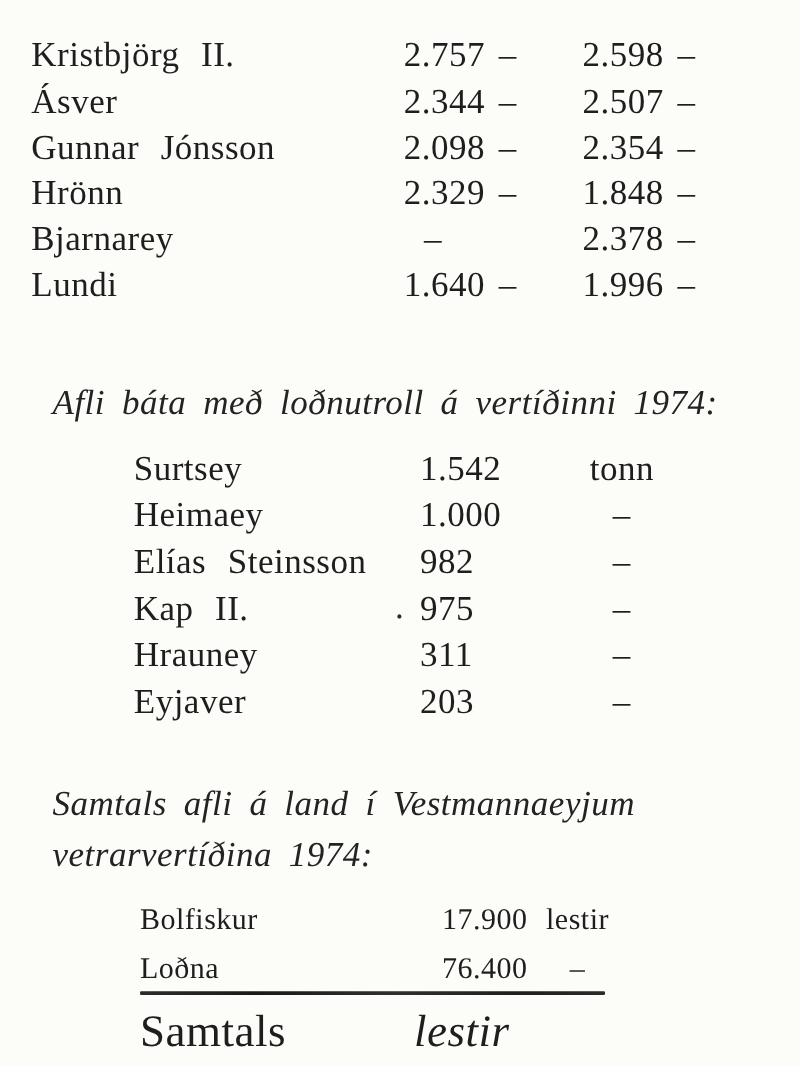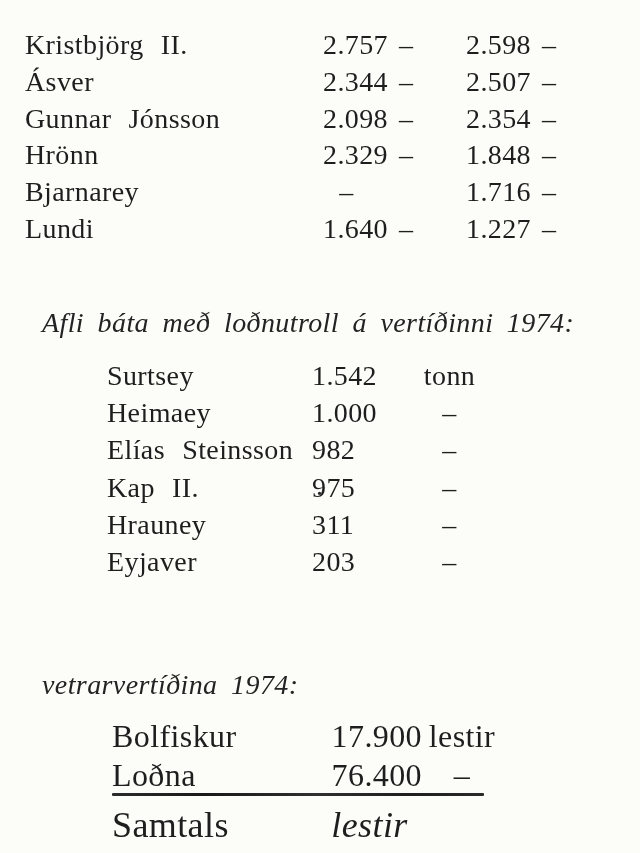--- a/index.html
+++ b/index.html
@@ -73,20 +73,21 @@
     top: 357px;
     left: 107px;
     width: 390px;
   }
   .t2-row {
     display: grid;
     grid-template-columns: 205px 100px 75px;
     line-height: 37.2px;
     font-size: 28px;
     letter-spacing: 0.4px;
+    gap: 24px;
   }
   .t2-name {
     text-align: left;
     word-spacing: 0.35em;
   }
   .t2-num {
     text-align: left;
   }
   .t2-unit {
     text-align: center;
@@ -96,21 +97,21 @@
   .table-samtals {
     position: absolute;
     top: 717px;
     left: 112px;
     width: 390px;
   }
   .t3-row {
     display: grid;
     grid-template-columns: 205px 105px 80px;
     line-height: 39px;
-    font-size: 32px;
+    font-size: 24px;
     letter-spacing: 0.4px;
   }
   .t3-name {
     text-align: left;
     word-spacing: 0.3em;
   }
   .t3-num {
     text-align: right;
   }
   .t3-unit {
@@ -181,28 +182,28 @@
       <span class="t1-name">Hrönn</span>
       <span class="t1-num">2.329</span>
       <span class="t1-dash">–</span>
       <span class="t1-num">1.848</span>
       <span class="t1-dash">–</span>
     </div>
     <div class="t1-row">
       <span class="t1-name">Bjarnarey</span>
       <span class="t1-num centered">–</span>
       <span class="t1-dash"></span>
-      <span class="t1-num">1.716</span>
+      <span class="t1-num">2.378</span>
       <span class="t1-dash">–</span>
     </div>
     <div class="t1-row">
       <span class="t1-name">Lundi</span>
       <span class="t1-num">1.640</span>
       <span class="t1-dash">–</span>
-      <span class="t1-num">1.227</span>
+      <span class="t1-num">1.996</span>
       <span class="t1-dash">–</span>
     </div>
   </section>
 
   <h2 class="section-heading heading-lodnutroll">Afli báta með loðnutroll á vertíðinni 1974:</h2>
 
   <section class="table-lodnutroll">
     <div class="t2-row">
       <span class="t2-name">Surtsey</span>
       <span class="t2-num">1.542</span>
@@ -231,21 +232,21 @@
     <div class="t2-row">
       <span class="t2-name">Eyjaver</span>
       <span class="t2-num">203</span>
       <span class="t2-unit">–</span>
     </div>
   </section>
 
   <span class="artifact-dot">.</span>
 
   <h2 class="section-heading heading-samtals">
-    <br>
+    <span>Samtals afli á land í Vestmannaeyjum</span><br>
     <span>vetrarvertíðina 1974:</span>
   </h2>
 
   <section class="table-samtals">
     <div class="t3-row">
       <span class="t3-name">Bolfiskur</span>
       <span class="t3-num">17.900</span>
       <span class="t3-unit">lestir</span>
     </div>
     <div class="t3-row">

